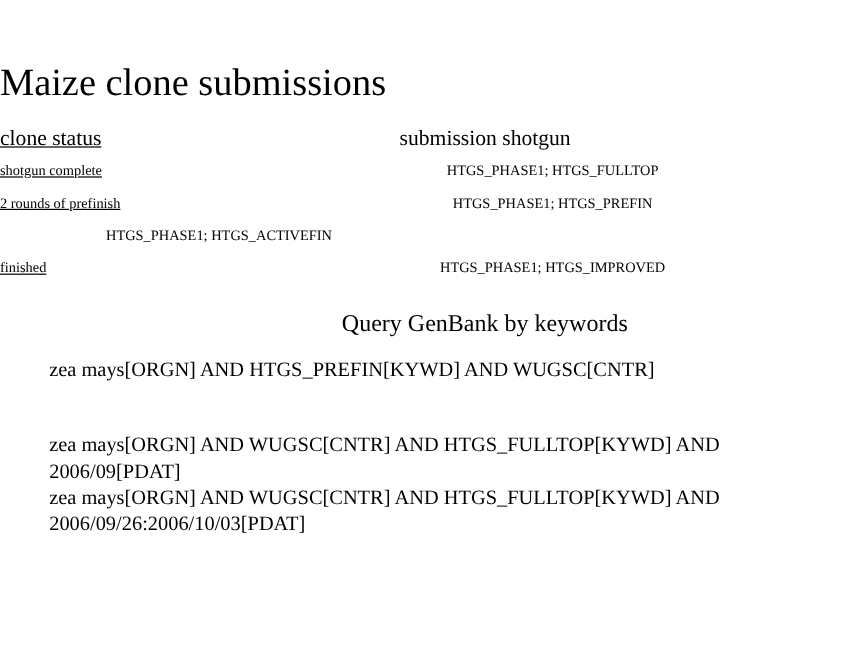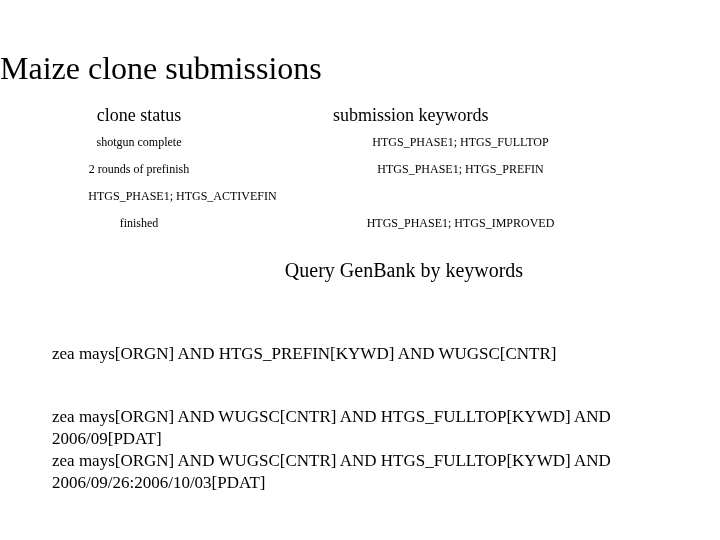--- a/index.html
+++ b/index.html
@@ -34,22 +34,23 @@
     top: 102px;
     left: 0;
     width: 720px;
   }
   .t-row {
     display: flex;
     line-height: 27px;
   }
   .t-cell-left {
     width: 278px;
-    text-align: center;
+    text-align: left;
     white-space: nowrap;
+    text-decoration: underline;
   }
   .t-cell-right {
     margin-left: 40px;
     width: 285px;
     text-align: center;
     white-space: nowrap;
   }
   .t-header .t-cell-left,
   .t-header .t-cell-right {
     font-size: 18px;
@@ -69,24 +70,23 @@
     left: 0;
     width: 720px;
     text-align: center;
     font-size: 20px;
     line-height: 26px;
     white-space: nowrap;
     padding-left: 44px;
   }
   .query-block {
     position: absolute;
-    left: 52px;
+    left: 41px;
     font-size: 17px;
     line-height: 22px;
-    margin-top: 46px;
   }
   .query-block .q-line {
     white-space: nowrap;
   }
   #keyword-queries {
     top: 297px;
   }
   #date-queries {
     top: 360px;
   }
@@ -94,21 +94,21 @@
 </head>
 <body>
 
 <div class="slide">
 
   <div class="title">Maize clone submissions</div>
 
   <div class="status-table">
     <div class="t-row t-header">
       <div class="t-cell-left">clone status</div>
-      <div class="t-cell-right">submission keywords</div>
+      <div class="t-cell-right">submission shotgun</div>
     </div>
 
     <div class="t-row t-data">
       <div class="t-cell-left">shotgun complete</div>
       <div class="t-cell-right">HTGS_PHASE1; HTGS_FULLTOP</div>
     </div>
 
     <div class="t-row t-data">
       <div class="t-cell-left">2 rounds of prefinish</div>
       <div class="t-cell-right">HTGS_PHASE1; HTGS_PREFIN</div>

